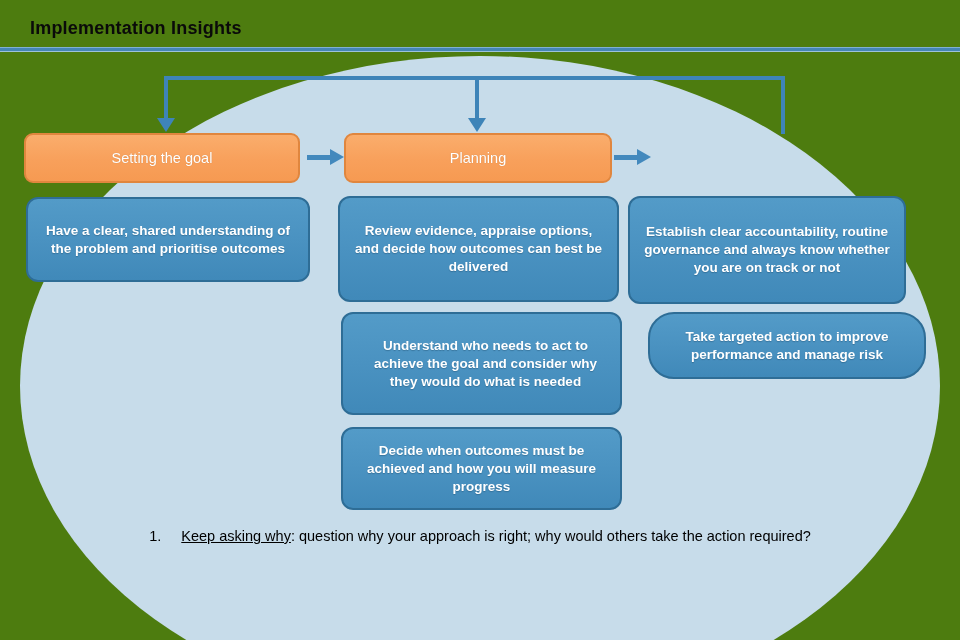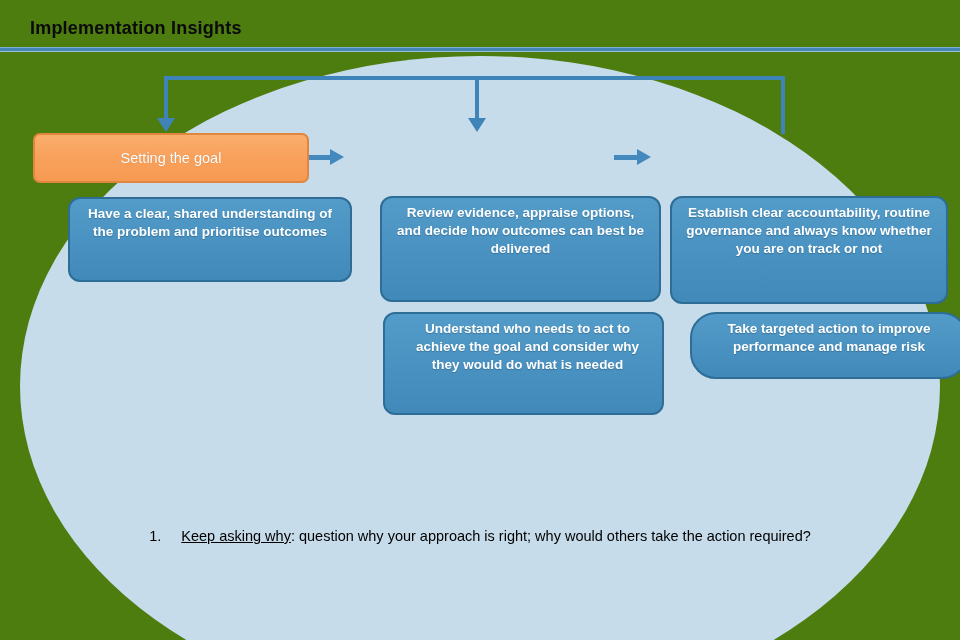--- a/index.html
+++ b/index.html
@@ -44,30 +44,30 @@
   .ar1{left:330px;}
   .ar2{left:637px;}
   
   .stage-box{
     position:absolute;box-sizing:border-box;height:50px;
     background:linear-gradient(180deg,#FAAD6C 0%,#F8A05B 55%,#F69A52 100%);
     border:2px solid #E0863E;border-radius:9px;
     display:flex;align-items:center;justify-content:center;
     color:#fff;font-size:14.5px;text-shadow:0 0 1px rgba(120,70,20,.35);
   }
-  .sb1{left:33px;top:133px;width:276px;border-radius:7px;}
+  .sb1{left:24px;top:133px;width:276px;}
   .sb2{left:344px;top:133px;width:268px;}
   .sb3{left:650px;top:133px;width:272px;}
   .detail-box{
     position:absolute;box-sizing:border-box;
     background:linear-gradient(180deg,#539BC8 0%,#4A92C1 50%,#4089B9 100%);
     border:2px solid #2E6D96;border-radius:12px;
-    display:flex;justify-content:center;
+    display:flex;align-items:center;justify-content:center;
     color:#fff;font-size:13.5px;font-weight:bold;line-height:18px;
-    text-align:center;padding:6px 12px;text-shadow:0 1px 1px rgba(20,60,90,.35);margin-left:42px;
+    text-align:center;padding:6px 12px;text-shadow:0 1px 1px rgba(20,60,90,.35);
   }
   .db-1-0{left:26px;top:197px;width:284px;height:85px;}
   .db-2-0{left:338px;top:196px;width:281px;height:106px;}
   .db-2-1{left:341px;top:312px;width:281px;height:103px;padding-left:20px;}
   .db-2-2{left:341px;top:427px;width:281px;height:83px;}
   .db-3-0{left:628px;top:196px;width:278px;height:108px;}
   .db-3-1{left:648px;top:312px;width:278px;height:67px;border-radius:26px;}
   
   .footnotes{
     position:absolute;left:110px;top:527px;width:740px;
@@ -97,30 +97,36 @@
   <div class="arrowhead-down ah-mid"></div>
 
   <div class="flow-arrow-line fa1"></div>
   <div class="arrowhead-right ar1"></div>
   <div class="flow-arrow-line fa2"></div>
   <div class="arrowhead-right ar2"></div>
 
   <div class="stage-box sb1">
     <span>Setting the goal</span>
   </div>
+  <div class="stage-box sb2">
+    <span>Planning</span>
+  </div>
 
   <div class="detail-box db-1-0">
     <span>Have a clear, shared understanding of the problem and prioritise outcomes</span>
   </div>
 
   <div class="detail-box db-2-0">
     <span>Review evidence, appraise options, and decide how outcomes can best be delivered</span>
   </div>
   <div class="detail-box db-2-1">
     <span>Understand who needs to act to achieve the goal and consider why they would do what is needed</span>
+  </div>
+  <div class="detail-box db-2-2">
+    <span>Decide when outcomes must be achieved and how you will measure progress</span>
   </div>
 
   <div class="detail-box db-3-0">
     <span>Establish clear accountability, routine governance and always know whether you are on track or not</span>
   </div>
   <div class="detail-box db-3-1">
     <span>Take targeted action to improve performance and manage risk</span>
   </div>
 
   <div class="footnotes">

